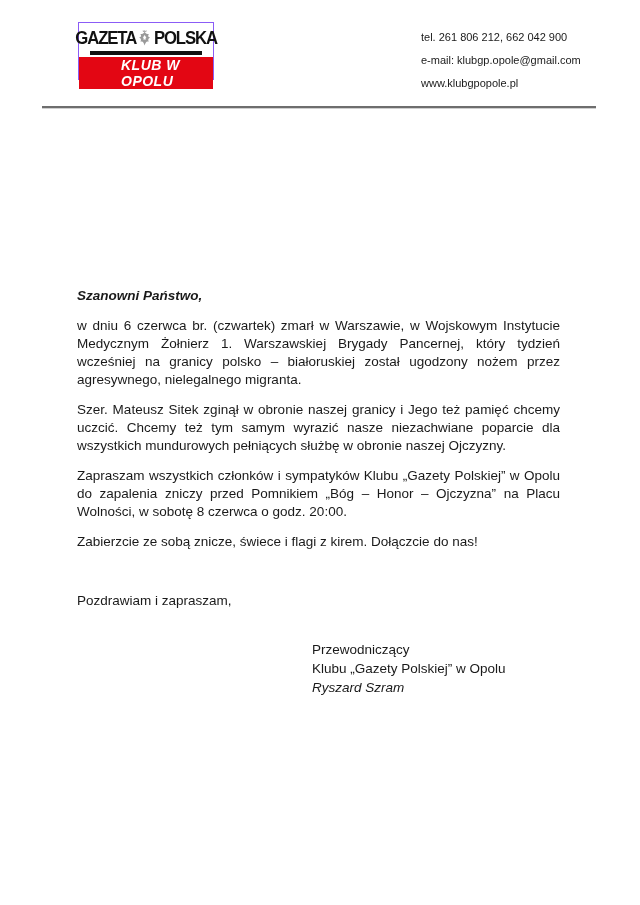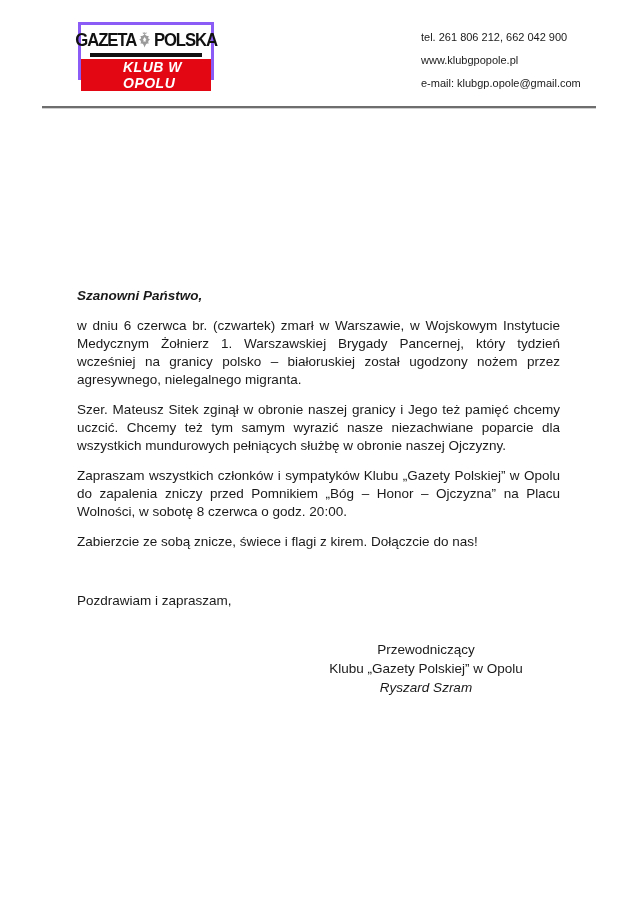--- a/index.html
+++ b/index.html
@@ -9,21 +9,21 @@
     background:#ffffff;
     font-family:"Liberation Sans", sans-serif;
     color:#1a1a1a;
     overflow:hidden;
   }
 
   
   .logo {
     position:absolute; left:78px; top:22px;
     width:136px; height:58px;
-    border:3px solid #8b5cf6;
+    border:1px solid #8b5cf6;
     box-sizing:border-box;
     display:flex; flex-direction:column;
     background:#fef9c3;
   }
   .logo-top {
     flex:0 0 34px;
     display:flex; flex-direction:column;
     justify-content:flex-end; align-items:center;
     background:#ffffff;
   }
@@ -86,21 +86,21 @@
     margin:0 4px 12px 0;
     text-align:justify;
   }
   .closing {
     margin:41px 0 0 0;
   }
 
   
   .signature {
     position:absolute; left:312px; top:640px;
-    width:228px; text-align:center;
+    width:228px; text-align:left;
     font-size:13.5px; line-height:19px;
     color:#1a1a1a;
   }
   .signature .italic { font-style:italic; }
 </style>
 </head>
 <body>
 
 <div class="page">
 
@@ -115,22 +115,22 @@
         </svg>
         <span>POLSKA</span>
       </div>
       <div class="logo-strip"></div>
     </div>
     <div class="logo-banner">KLUB W OPOLU</div>
   </div>
 
   <div class="contact">
     <div>tel. 261 806 212, 662 042 900</div>
+    <div>e-mail: klubgp.opole@gmail.com</div>
     <div>www.klubgpopole.pl</div>
-    <div>e-mail: klubgp.opole@gmail.com</div>
   </div>
 
   <div class="divider"></div>
 
 
   <div class="body-text">
     <p class="salutation">Szanowni Państwo,</p>
     <p class="para">w dniu 6 czerwca br. (czwartek) zmarł w Warszawie, w Wojskowym Instytucie Medycznym Żołnierz 1. Warszawskiej Brygady Pancernej, który tydzień wcześniej na granicy polsko – białoruskiej został ugodzony nożem przez agresywnego, nielegalnego migranta.</p>
     <p class="para">Szer. Mateusz Sitek zginął w obronie naszej granicy i Jego też pamięć chcemy uczcić. Chcemy też tym samym wyrazić nasze niezachwiane poparcie dla wszystkich mundurowych pełniących służbę w obronie naszej Ojczyzny.</p>
     <p class="para">Zapraszam wszystkich członków i sympatyków Klubu „Gazety Polskiej” w Opolu do zapalenia zniczy przed Pomnikiem „Bóg – Honor – Ojczyzna” na Placu Wolności, w sobotę 8 czerwca o godz. 20:00.</p>

